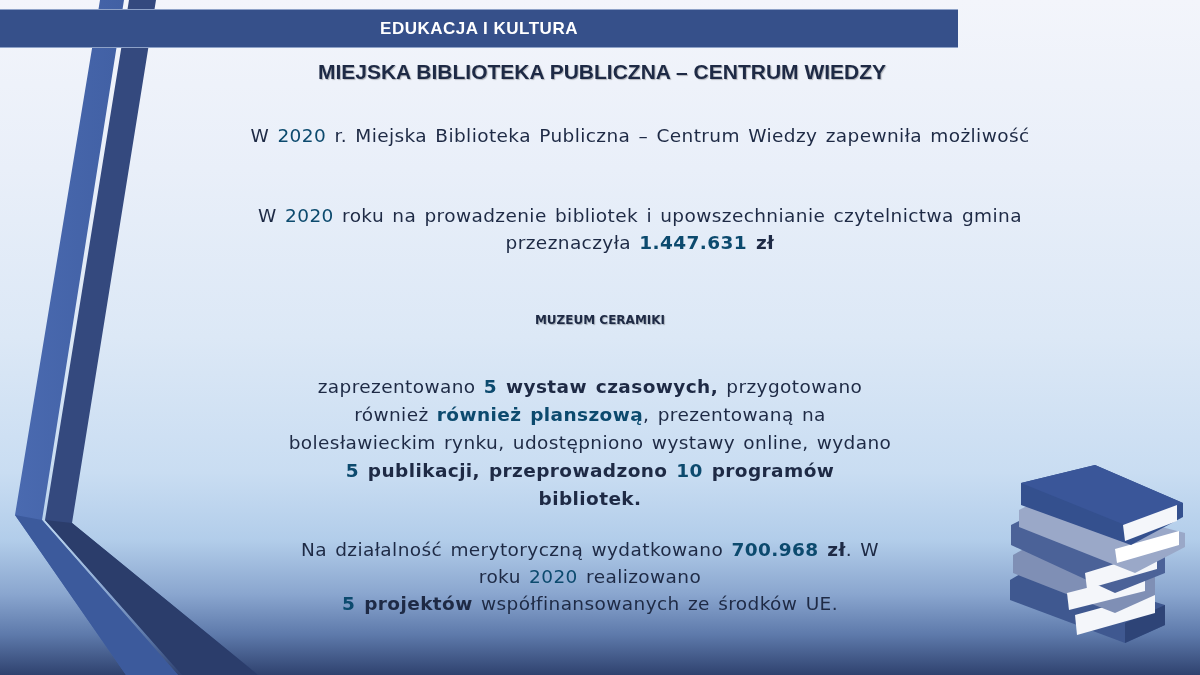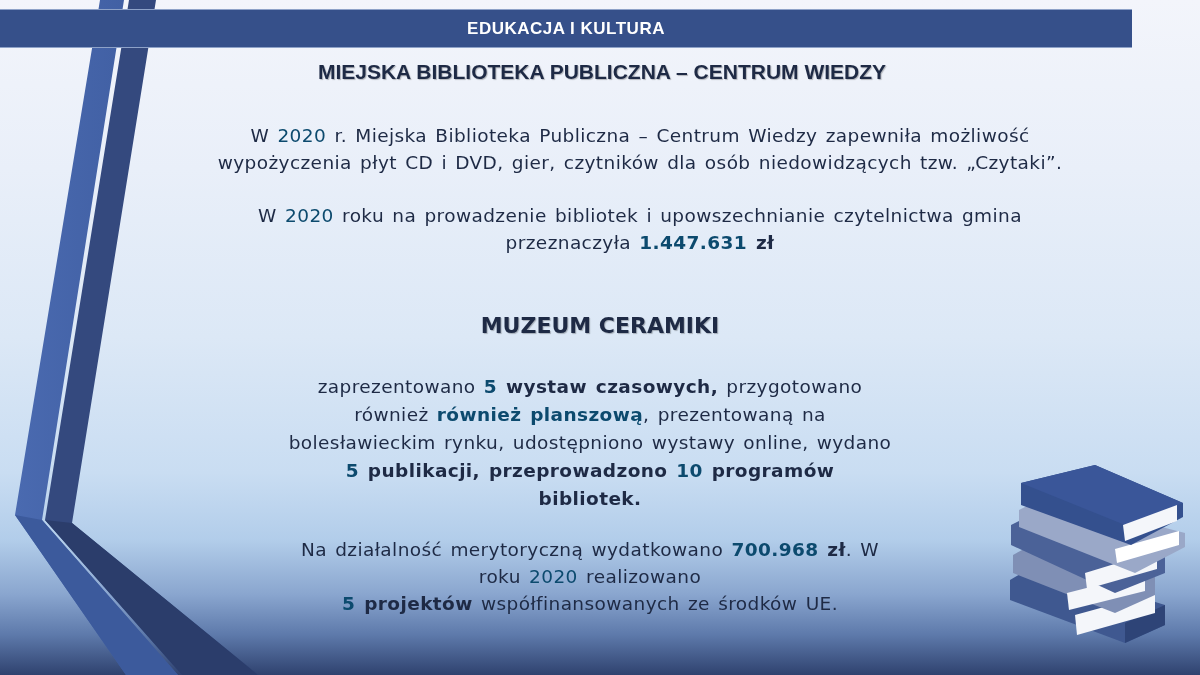--- a/index.html
+++ b/index.html
@@ -5,21 +5,21 @@
     html, body { margin: 0; padding: 0; }
     body {
       width: 1200px; height: 675px; overflow: hidden; position: relative;
       font-family: "DejaVu Sans", sans-serif;
       background: linear-gradient(to bottom,
         #f3f5fb 0%, #e9eff9 25%, #dce8f6 50%, #c9ddf2 70%, #b2cdea 80%,
         #8aa6cf 88%, #5e7aab 94%, #2f426f 100%);
     }
     .deco { position: absolute; left: 0; top: 0; width: 1200px; height: 675px; }
     .banner {
-      position: absolute; left: 0; top: 9px; width: 1132px; height: 37px;
+      position: absolute; left: 0; top: 9px; width: 958px; height: 37px;
       background: #36508a; border-top: 1px solid #8ea2c8; border-bottom: 1px solid #8ea2c8;
       display: flex; align-items: center; justify-content: center;
     }
     .banner span {
       color: #ffffff; font-family: "Liberation Sans", sans-serif; font-weight: bold;
       font-size: 17px; letter-spacing: 0.5px;
     }
     .title {
       position: absolute; left: 12px; top: 60px; width: 1180px; text-align: center;
       font-family: "Liberation Sans", sans-serif; font-weight: bold;
@@ -27,21 +27,21 @@
     }
     .text {
       position: absolute; text-align: center; color: #1e2a45;
       font-family: "DejaVu Sans", sans-serif; font-size: 18.5px; line-height: 27px;
       letter-spacing: 0.4px; word-spacing: 2px;
     }
     .hl { color: #0c4a6e; }
     .b { font-weight: bold; }
     .sub {
       position: absolute; left: 0; top: 313px; width: 1200px; text-align: center;
-      font-family: "DejaVu Sans", sans-serif; font-weight: bold; font-size: 22px;
+      font-family: "DejaVu Sans", sans-serif; font-weight: bold; font-size: 12px;
       color: #1e2a45; text-shadow: 1px 1px 1px rgba(0,0,0,0.25);
     }
     .books { position: absolute; left: 1005px; top: 465px; width: 185px; height: 180px; }
   </style>
 </head>
 <body>
 
 <svg class="deco" viewBox="0 0 1200 675">
   <defs>
     <linearGradient id="lg1" x1="0" y1="0" x2="1" y2="0">
@@ -59,21 +59,20 @@
 </svg>
 
 <div class="banner">
   <span>EDUKACJA I KULTURA</span>
 </div>
 
 <div class="title">MIEJSKA BIBLIOTEKA PUBLICZNA – CENTRUM WIEDZY</div>
 
 <div class="text" style="left:120px; top:122px; width:1040px;">
   <span>W </span><span class="hl">2020</span><span> r. Miejska Biblioteka Publiczna – Centrum Wiedzy zapewniła możliwość</span><br>
-  <span>wypożyczenia płyt CD i DVD, gier, czytników dla osób niedowidzących tzw. „Czytaki”.</span>
 </div>
 
 <div class="text" style="left:120px; top:202px; width:1040px;">
   <span>W </span><span class="hl">2020</span><span> roku na prowadzenie bibliotek i upowszechnianie czytelnictwa gmina</span><br>
   <span>przeznaczyła </span><span class="hl b">1.447.631</span><span class="b"> zł</span>
 </div>
 
 <div class="sub">MUZEUM CERAMIKI</div>
 
 <div class="text" style="left:200px; top:345px; width:780px; line-height:28px;">

